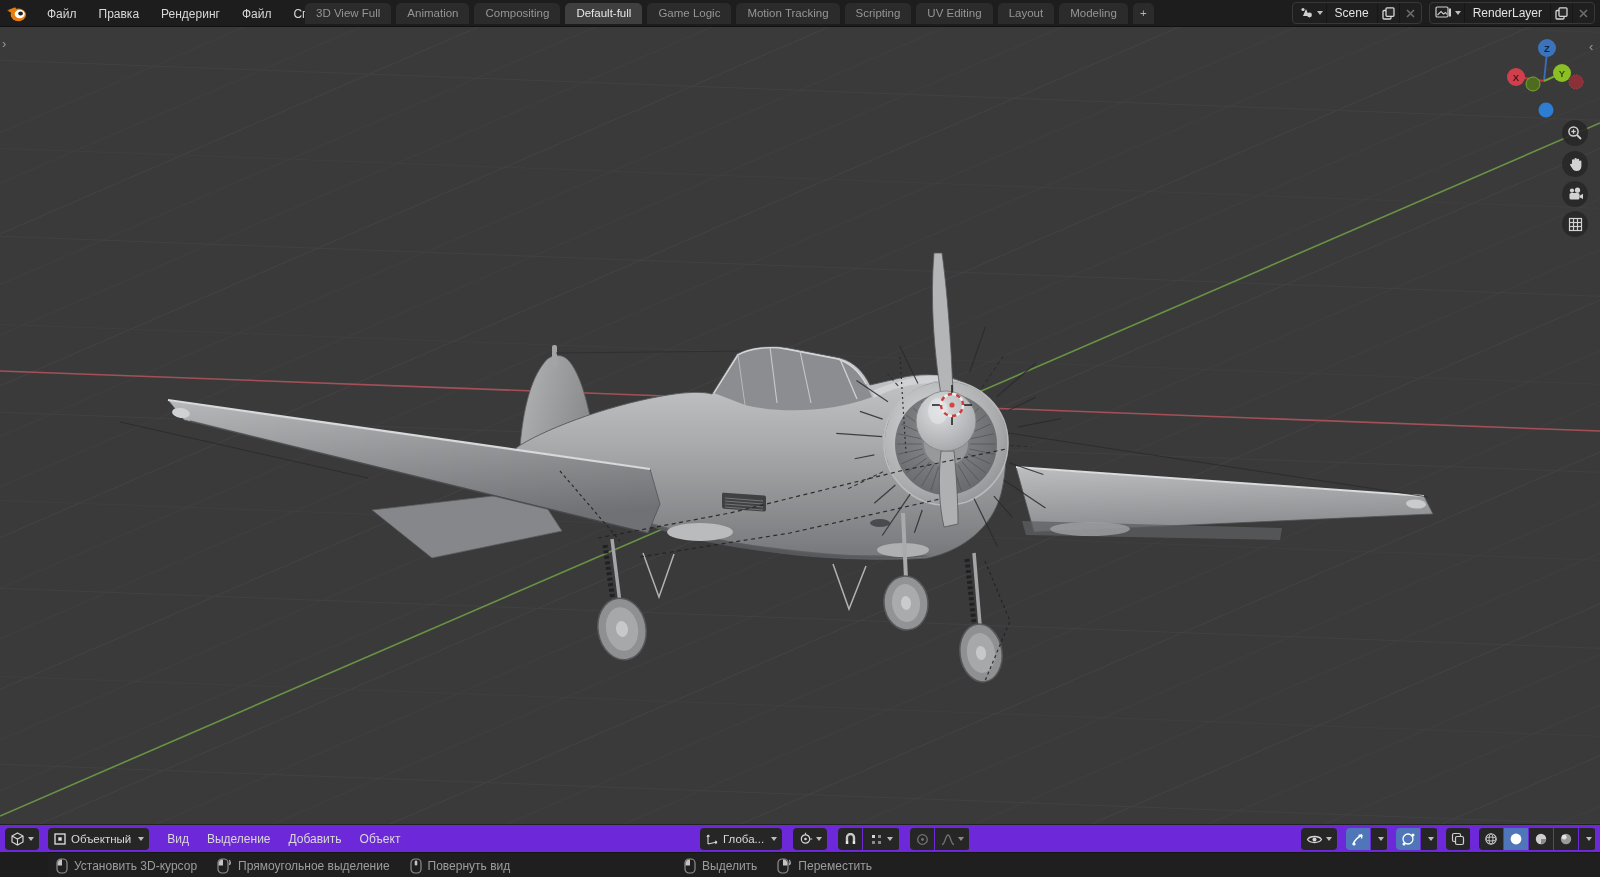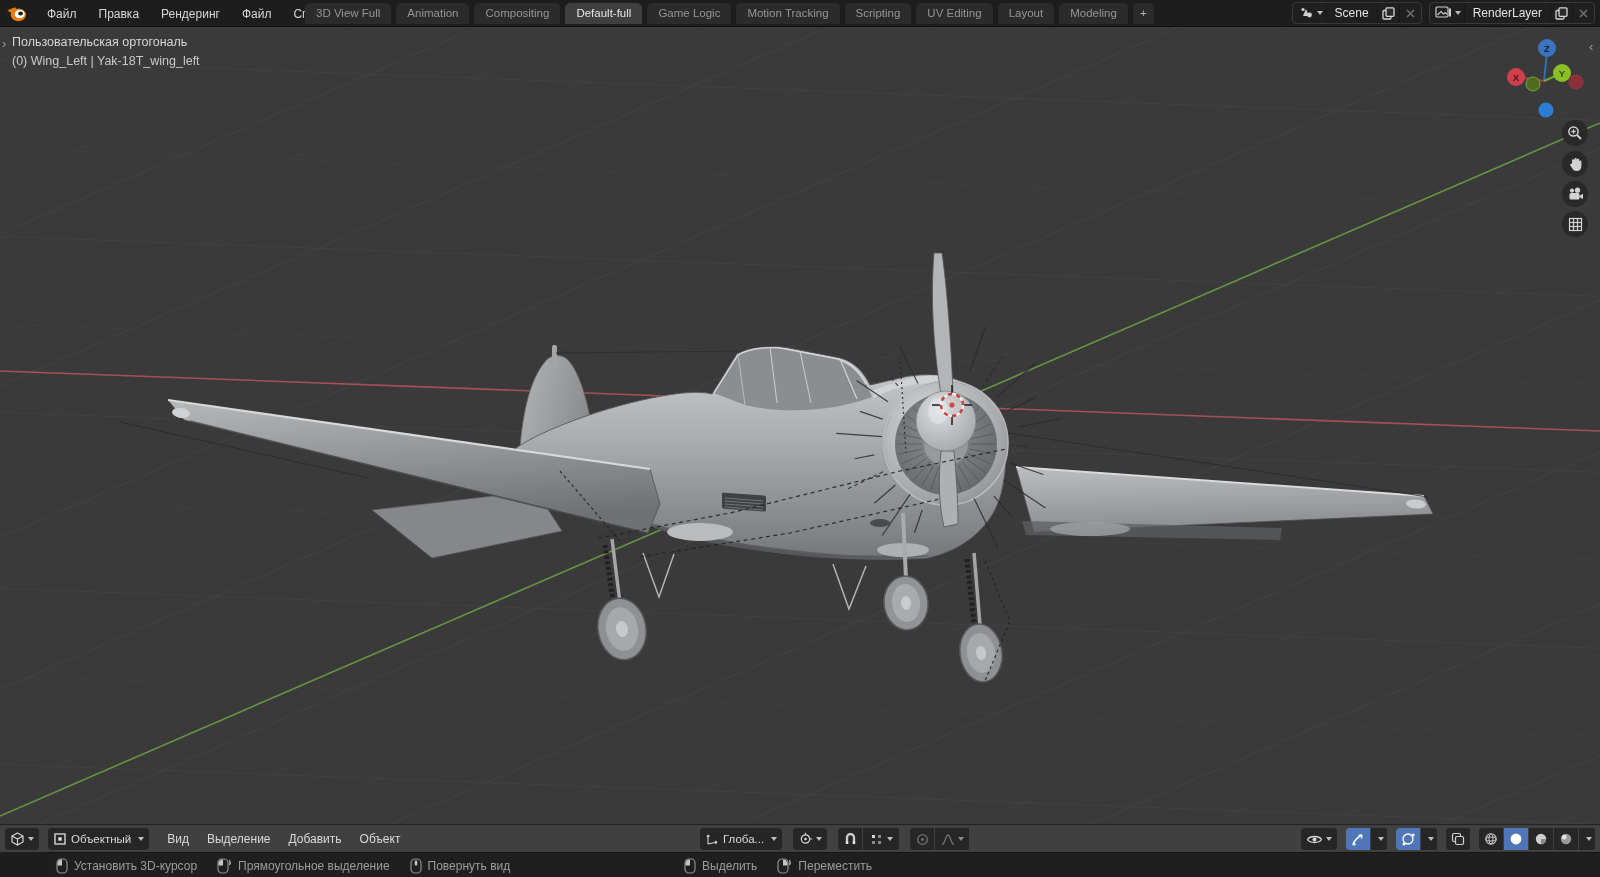--- a/index.html
+++ b/index.html
@@ -31,21 +31,21 @@
   
   .viewport { position:relative; width:1600px; height:798px; background:#3a3a3b; border-top:1px solid #111; }
   .vp-overlay-text { position:absolute; left:12px; top:6px; color:#d6d6d6; font-size:12.5px; line-height:19px; }
   .vp-overlay-text .line2 { color:#c9c9c9; }
   .collapse-arrow { position:absolute; color:#9a9a9a; font-size:13px; }
   .nav-btn { position:absolute; left:1562px; width:26px; height:26px; border-radius:50%;
              background:rgba(40,40,40,0.9); display:flex; align-items:center; justify-content:center; }
   .gizmo-wrap { position:absolute; left:1500px; top:5px; width:96px; height:96px; }
 
   
-  .vheader { position:relative; width:1600px; height:28px; background:#404040; border-top:1px solid #222;
+  .vheader { position:relative; width:1600px; height:28px; background:#6d28d9; border-top:1px solid #222;
              display:block; }
   .vh-group { position:absolute; top:3px; height:22px; display:flex; align-items:center; }
   .vh-btn { background:#262627; border-radius:4px; height:22px; display:flex; align-items:center;
             padding:0 5px; margin-right:1px; color:#d9d9d9; font-size:11.5px; }
   .vh-btn .lbl { padding:0 4px; white-space:nowrap; }
   .vh-menu { color:#d9d9d9; font-size:12px; padding:0 9px; height:22px; line-height:22px; white-space:nowrap;text-align:center; }
   .seg { display:flex; height:22px; border-radius:4px; overflow:hidden; }
   .seg .sbtn { background:#262627; width:24px; height:22px; display:flex; align-items:center;
                justify-content:center; margin-right:1px; }
   .seg .sbtn.active { background:#4f76b8; }
@@ -406,24 +406,20 @@
       <line x1="952" y1="384" x2="952" y2="392" stroke="#1a1a1a" stroke-width="1.5"></line>
       <line x1="952" y1="416" x2="952" y2="424" stroke="#1a1a1a" stroke-width="1.5"></line>
       <line x1="932" y1="404" x2="940" y2="404" stroke="#1a1a1a" stroke-width="1.5"></line>
       <line x1="964" y1="404" x2="972" y2="404" stroke="#1a1a1a" stroke-width="1.5"></line>
       <circle cx="952" cy="404" r="11" fill="none" stroke="#ececec" stroke-width="2.4" stroke-dasharray="4.3 4.3"></circle>
       <circle cx="952" cy="404" r="11" fill="none" stroke="#cc3e3c" stroke-width="2.4" stroke-dasharray="4.3 4.3" stroke-dashoffset="4.3"></circle>
       <circle cx="952" cy="404" r="2.6" fill="#d84543"></circle>
     </g>
   </svg>
 
-  <div class="vp-overlay-text">
-    <div>Пользовательская ортогональ</div>
-    <div class="line2">(0) Wing_Left | Yak-18T_wing_left</div>
-  </div>
   <div class="collapse-arrow" style="left:2px; top:9px;">›</div>
   <div class="collapse-arrow" style="left:1589px; top:12px;">‹</div>
 
   <svg class="gizmo-wrap" viewBox="0 0 96 96">
     <g stroke-width="2">
       <line x1="44" y1="49" x2="47" y2="20" stroke="#3b6bb0"></line>
       <line x1="44" y1="49" x2="18" y2="45" stroke="#c2394b"></line>
       <line x1="44" y1="49" x2="60" y2="42" stroke="#76a832"></line>
     </g>
     <circle cx="47" cy="16" r="9" fill="#3b74bc"></circle>

